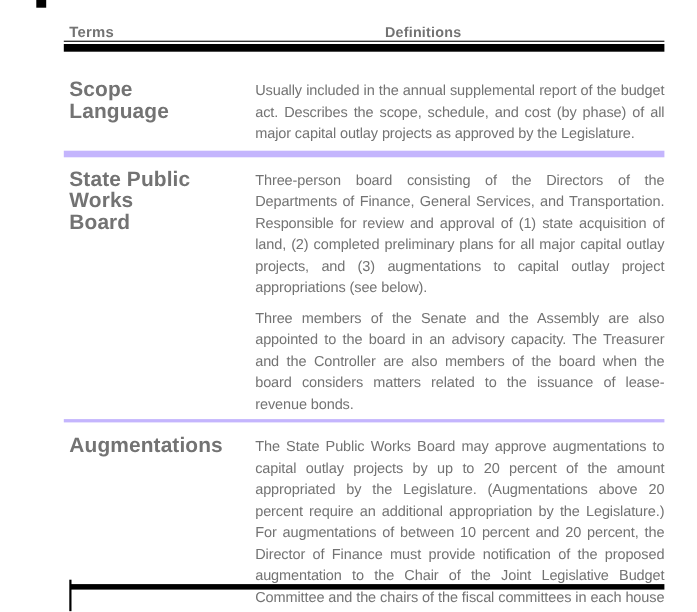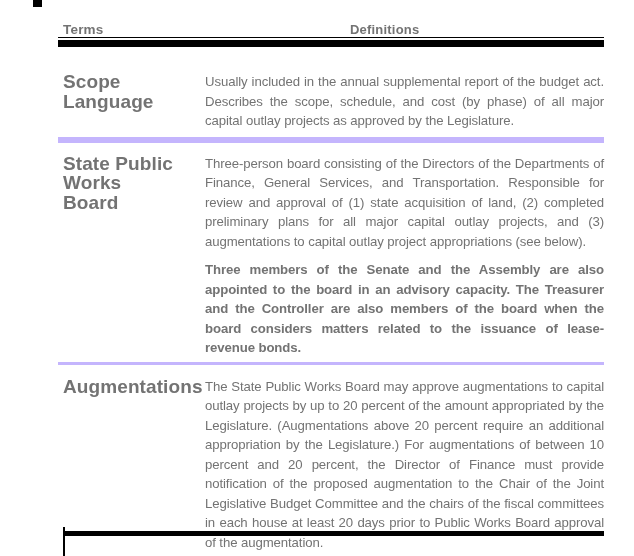--- a/index.html
+++ b/index.html
@@ -86,23 +86,24 @@
     padding-left: 5px;
     box-sizing: border-box;
   }
   .term .term-inner { max-width: 112px; display: block; }
 
   .def {
     font-size: 13.2px;
     line-height: 19.5px;
     letter-spacing: -0.1px;
     text-align: justify;
+    margin-left: 27px;
   }
   .def p { margin: 0; }
-  .def p + p { margin-top: 9px; font-weight: bold; }
+  .def p + p { margin-top: 9px; }
 
   
   .bottom-rule {
     position: absolute;
     left: 64px;
     top: 531px;
     width: 540px;
     height: 5px;
     background: #000;
   }

